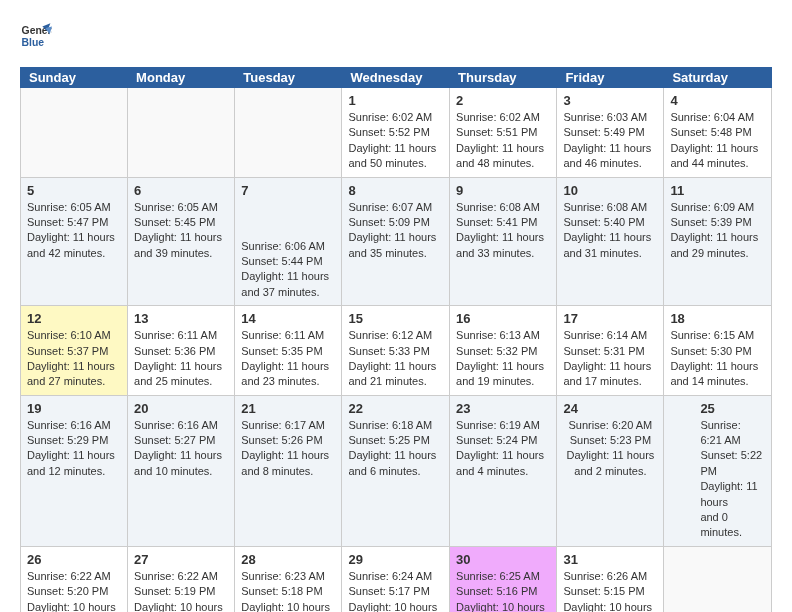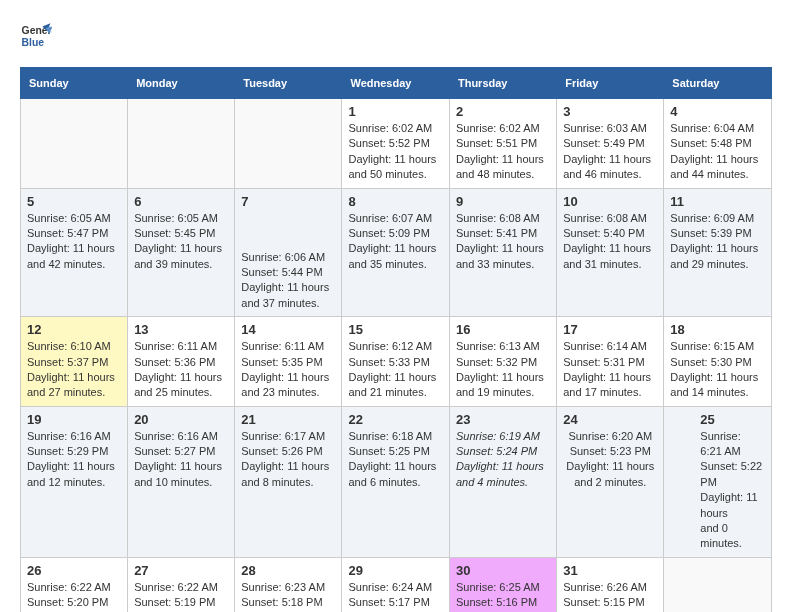--- a/index.html
+++ b/index.html
@@ -39,22 +39,22 @@
     }
     .calendar {
       width: 100%;
       border-collapse: collapse;
       border: 1px solid #ccc;
     }
     .calendar th {
       background-color: #2c5f9e;
       color: white;
       text-align: left;
-      padding: 9px 8px;
-      font-size: 11px;
+      padding: 2px 8px;
+      font-size: 13px;
       font-weight: bold;
       border: 1px solid #2c5f9e;
     }
     .calendar td {
       vertical-align: top;
       padding: 5px 6px;
       border: 1px solid #ccc;
       width: 108px;
       min-height: 80px;
       font-size: 11px;
@@ -272,21 +272,21 @@
         </td>
         <td style="background: rgb(240, 244, 248);">
           <span class="day-number">22</span>
           <div class="day-info" style="white-space: pre-line;">Sunrise: 6:18 AM
 Sunset: 5:25 PM
 Daylight: 11 hours
 and 6 minutes.</div>
         </td>
         <td style="background: rgb(240, 244, 248);">
           <span class="day-number">23</span>
-          <div class="day-info" style="white-space: pre-line; font-style: italic;">Sunrise: 6:19 AM
+          <div class="day-info" style="white-space: pre-line;">Sunrise: 6:19 AM
 Sunset: 5:24 PM
 Daylight: 11 hours
 and 4 minutes.</div>
         </td>
         <td style="background: rgb(240, 244, 248);">
           <span class="day-number">24</span>
           <div class="day-info" style="white-space: pre-line; text-align: center;">Sunrise: 6:20 AM
 Sunset: 5:23 PM
 Daylight: 11 hours
 and 2 minutes.</div>

